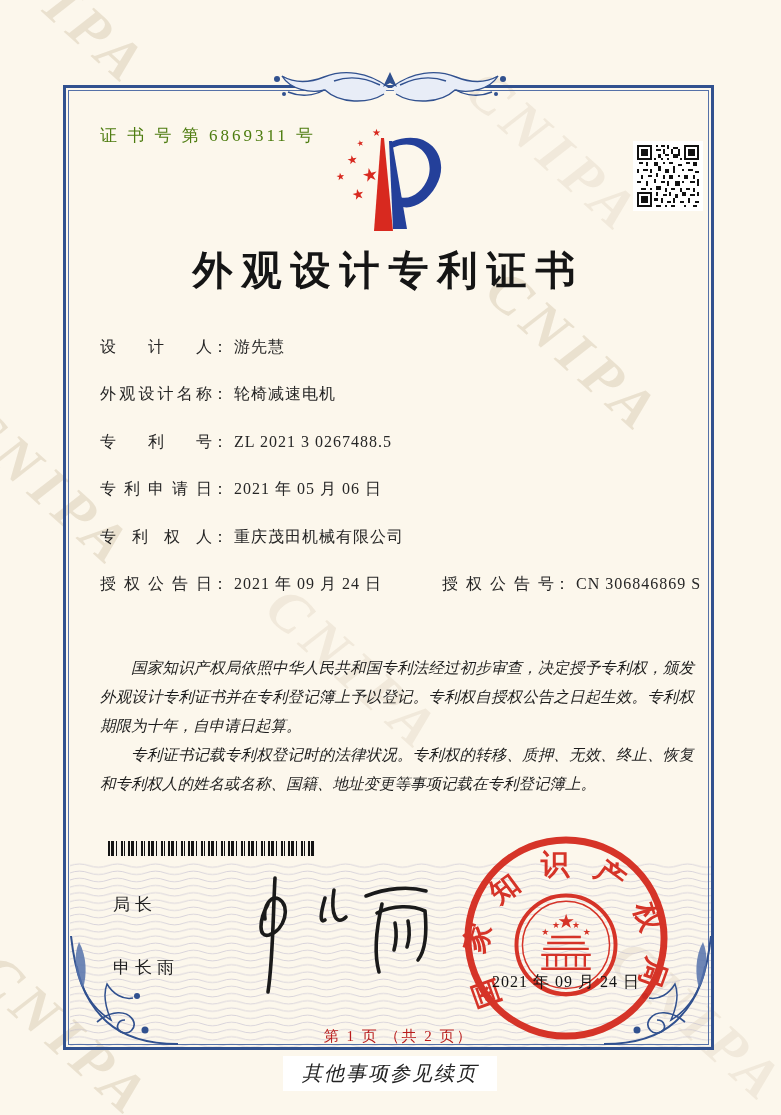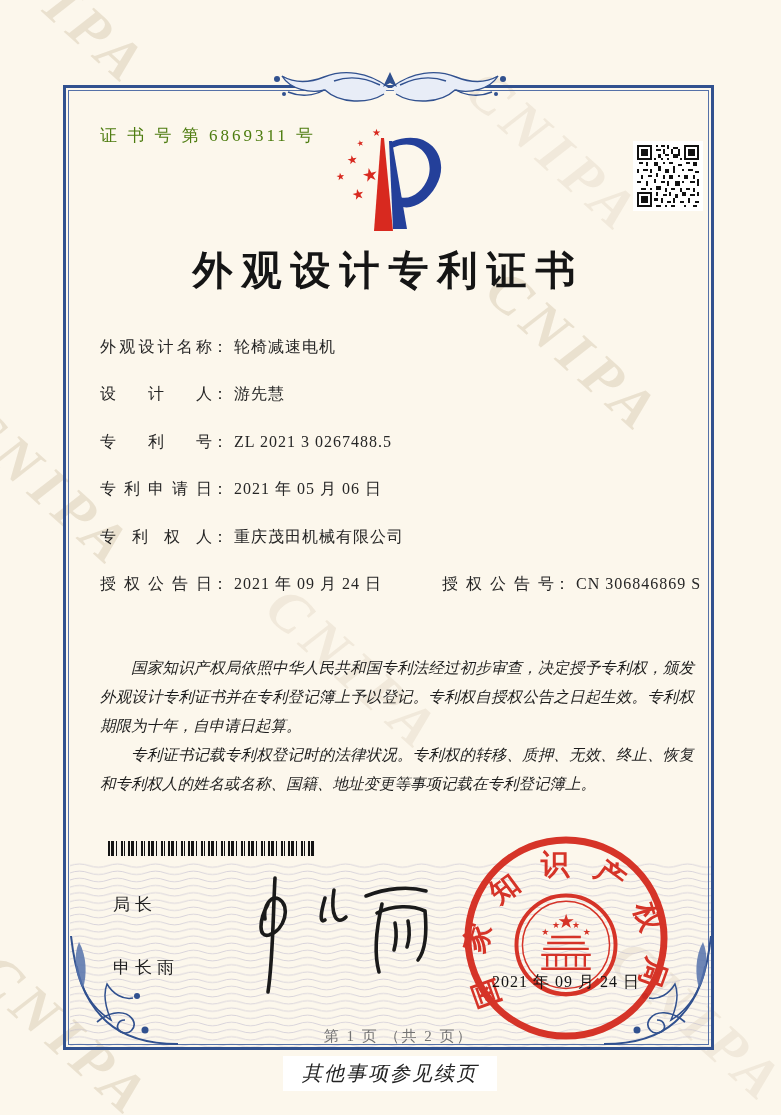--- a/index.html
+++ b/index.html
@@ -60,21 +60,21 @@
   .signer-role{position:absolute;left:113px;top:893px;z-index:4;font-size:17px;letter-spacing:5px;color:#222;}
   .signer-name{position:absolute;left:113px;top:932px;z-index:4;font-size:17px;letter-spacing:5px;color:#222;margin-top:24px;}
   .signature{position:absolute;left:228px;top:862px;z-index:4;}
 
   
   .seal{position:absolute;left:462px;top:834px;width:208px;height:208px;z-index:5;opacity:0.95;}
   .seal-date{position:absolute;left:492px;top:972px;z-index:6;font-size:16px;color:#141414;letter-spacing:1px;white-space:nowrap;}
 
   
   .page-indicator{position:absolute;left:63px;top:1027px;width:671px;z-index:4;text-align:center;
-                  font-size:15px;letter-spacing:2px;color:#737373;}
+                  font-size:15px;letter-spacing:2px;color:#b91c1c;}
   .cont-box{position:absolute;left:283px;top:1056px;width:214px;height:35px;background:#ffffff;z-index:6;
             display:flex;align-items:center;justify-content:center;}
   .cont-box span{font-size:20px;font-style:italic;letter-spacing:2px;color:#222;}
 </style>
 </head>
 <body>
 
 <div class="page">
 
   <div class="wm" style="left:-45px;top:-30px;">CNIPA</div>
@@ -166,24 +166,24 @@
           <rect x="2" y="24" width="3" height="3"></rect>
         <path d="M9,0h1v1h-1z M11,0h2v1h-2z M14,0h1v2h-1z M17,1h2v1h-2z M9,2h2v1h-2z M12,2h1v2h-1z M16,2h1v2h-1z M19,2h1v3h-1z M10,4h1v2h-1z M13,4h2v1h-2z M17,4h2v2h-2z M8,6h1v1h-1z M11,6h1v1h-1z M14,6h1v1h-1z M20,6h1v1h-1z M1,8h2v1h-2z M4,8h1v2h-1z M8,8h2v2h-2z M12,8h1v1h-1z M15,8h2v1h-2z M19,9h2v1h-2z M23,8h2v1h-2z M26,8h2v2h-2z M0,11h1v2h-1z M3,11h2v1h-2z M6,11h1v2h-1z M10,10h1v2h-1z M13,11h2v2h-2z M17,10h1v3h-1z M21,11h1v1h-1z M24,11h2v1h-2z M27,12h2v1h-2z M2,14h1v2h-1z M5,14h2v1h-2z M9,13h1v2h-1z M12,14h1v2h-1z M15,14h2v2h-2z M19,14h1v1h-1z M22,14h2v2h-2z M26,14h1v2h-1z M0,17h2v1h-2z M4,17h1v2h-1z M8,16h1v2h-1z M11,17h2v1h-2z M14,17h1v2h-1z M18,17h2v2h-2z M21,17h1v1h-1z M25,17h2v1h-2z M28,16h1v3h-1z M2,20h2v1h-2z M6,20h1v1h-1z M9,19h2v2h-2z M13,20h1v2h-1z M16,20h2v1h-2z M20,20h1v2h-1z M23,20h2v1h-2z M26,20h1v2h-1z M9,22h1v2h-1z M12,23h2v1h-2z M15,22h1v2h-1z M18,23h1v2h-1z M21,22h2v2h-2z M25,23h2v1h-2z M28,22h1v2h-1z M8,25h2v1h-2z M11,25h1v2h-1z M14,26h2v1h-2z M17,25h1v2h-1z M20,26h2v1h-2z M24,25h1v2h-1z M27,26h2v1h-2z M9,28h2v1h-2z M13,28h1v1h-1z M16,28h2v1h-2z M22,28h1v1h-1z M26,28h2v1h-2z"></path>
       </g>
     </svg>
   </div>
 
   <div class="title">外观设计专利证书</div>
 
   <div class="fields">
     <div class="f-row">
+      <span class="f-label">设计人</span><span class="f-colon">：</span><span class="f-value">游先慧</span>
+    </div>
+    <div class="f-row">
       <span class="f-label">外观设计名称</span><span class="f-colon">：</span><span class="f-value">轮椅减速电机</span>
-    </div>
-    <div class="f-row">
-      <span class="f-label">设计人</span><span class="f-colon">：</span><span class="f-value">游先慧</span>
     </div>
     <div class="f-row">
       <span class="f-label">专利号</span><span class="f-colon">：</span><span class="f-value">ZL 2021 3 0267488.5</span>
     </div>
     <div class="f-row">
       <span class="f-label">专利申请日</span><span class="f-colon">：</span><span class="f-value">2021 年 05 月 06 日</span>
     </div>
     <div class="f-row">
       <span class="f-label">专利权人</span><span class="f-colon">：</span><span class="f-value">重庆茂田机械有限公司</span>
     </div>

